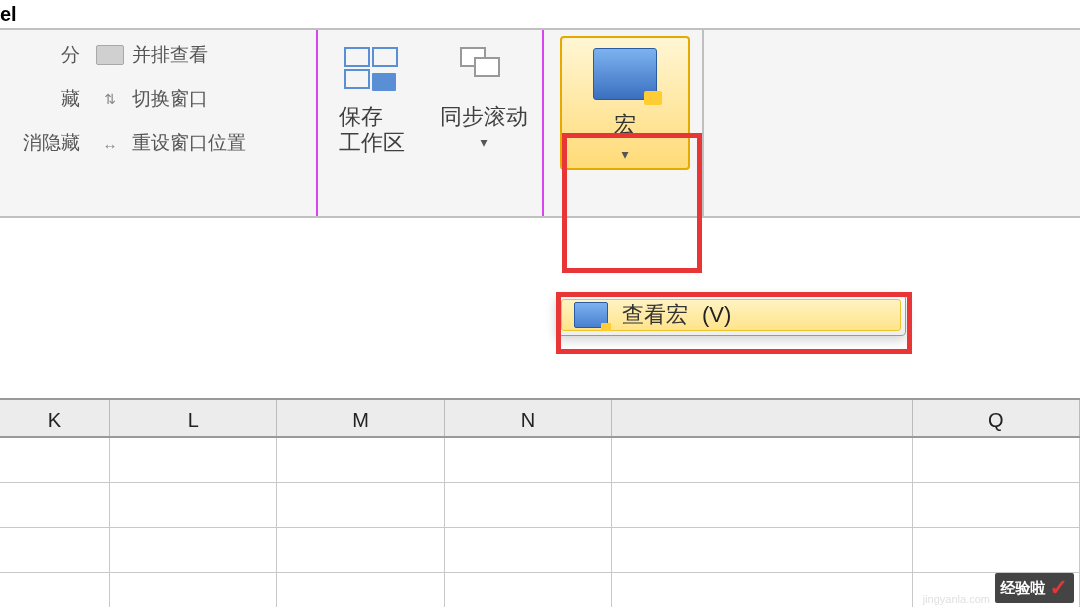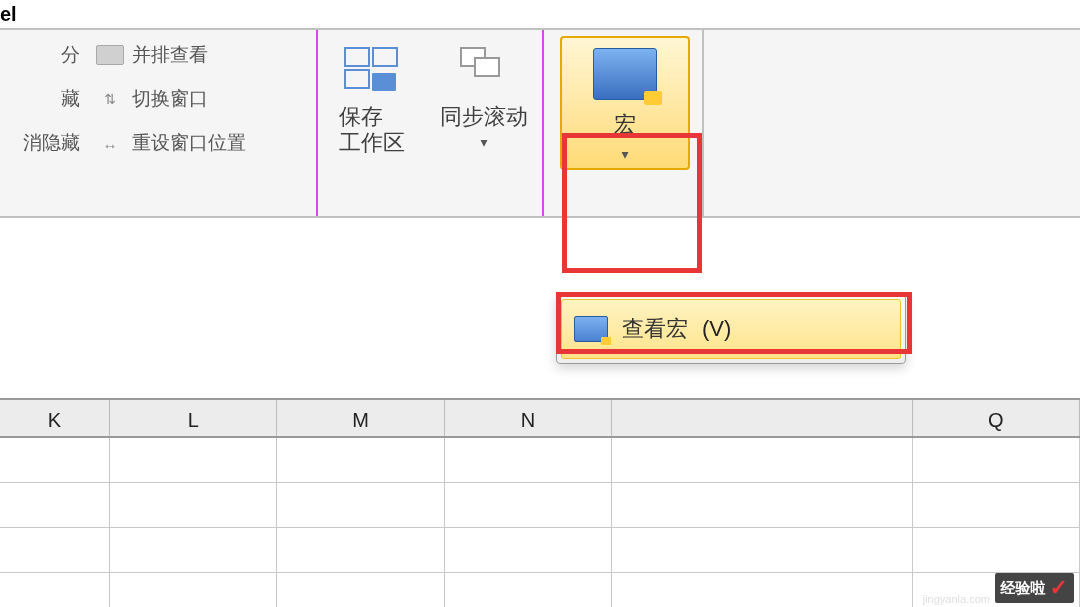--- a/index.html
+++ b/index.html
@@ -37,21 +37,21 @@
 
     .macro-btn { width: 130px; height: 134px; background: linear-gradient(#fff6d4, #ffdb77); border: 2px solid #e5a900; border-radius: 4px; display: flex; flex-direction: column; align-items: center; padding-top: 10px; margin-top: 6px; margin-left: 4px; }
     .macro-red-outline { position: absolute; border: 5px solid #e83636; left: 562px; top: 133px; width: 140px; height: 140px; pointer-events: none; }
     .macro-icon { width: 64px; height: 52px; background: linear-gradient(#7db2f0, #3a6fc0); border: 1px solid #2a5aa0; border-radius: 3px; position: relative; }
     .macro-icon::after { content: ""; position: absolute; right: -6px; bottom: -6px; width: 18px; height: 14px; background: #ffcc33; border-radius: 2px; }
     .macro-btn .blabel { font-size: 22px; color: #333; margin-top: 10px; }
     .macro-btn .arrow-down { margin-top: 6px; }
 
     .dropdown { position: absolute; top: 294px; left: 556px; width: 350px; background: linear-gradient(#fafafa, #eee); border: 1px solid #9a9a9a; border-radius: 4px; box-shadow: 0 4px 12px rgba(0,0,0,0.18); font-size: 22px; overflow: hidden; }
     .dd-item { display: flex; align-items: center; height: 56px; padding: 0 12px; gap: 14px; color: #333; }
-    .dd-item.hl { background: linear-gradient(#fff3c2, #ffe48a); border: 1px solid #ecc32b; border-radius: 3px; margin: 4px; height: 60px; }
+    .dd-item.hl { background: linear-gradient(#fff3c2, #ffe48a); border: 1px solid #ecc32b; border-radius: 3px; margin: 4px; height: 32px; }
     .dd-red-outline { position: absolute; border: 5px solid #e83636; left: 556px; top: 292px; width: 356px; height: 62px; pointer-events: none; }
     .dd-icon { width: 34px; height: 26px; border-radius: 2px; display: flex; align-items: center; justify-content: center; }
     .dd-icon.view { background: linear-gradient(#7db2f0, #4a80d0); border: 1px solid #2a5aa0; position: relative; }
     .dd-icon.view::after { content: ""; position: absolute; right: -4px; bottom: -4px; width: 10px; height: 8px; background: #ffcc33; border-radius: 1px; }
     .dd-icon.rec { background: linear-gradient(#9ecdff, #6eaaee); border: 1px solid #4a80c0; position: relative; }
     .dd-icon.rec::after { content: ""; position: absolute; right: -4px; bottom: -4px; width: 8px; height: 8px; background: #e03030; border-radius: 50%; }
     .dd-icon.grid { border: 1px solid #777; background: #fff; position: relative; }
     .dd-icon.grid::before { content: ""; position: absolute; top: 0; left: 50%; width: 1px; height: 100%; background: #777; }
     .dd-icon.grid::after { content: ""; position: absolute; left: 0; top: 50%; height: 1px; width: 100%; background: #777; }
     .dd-hotkey { color: #222; }

